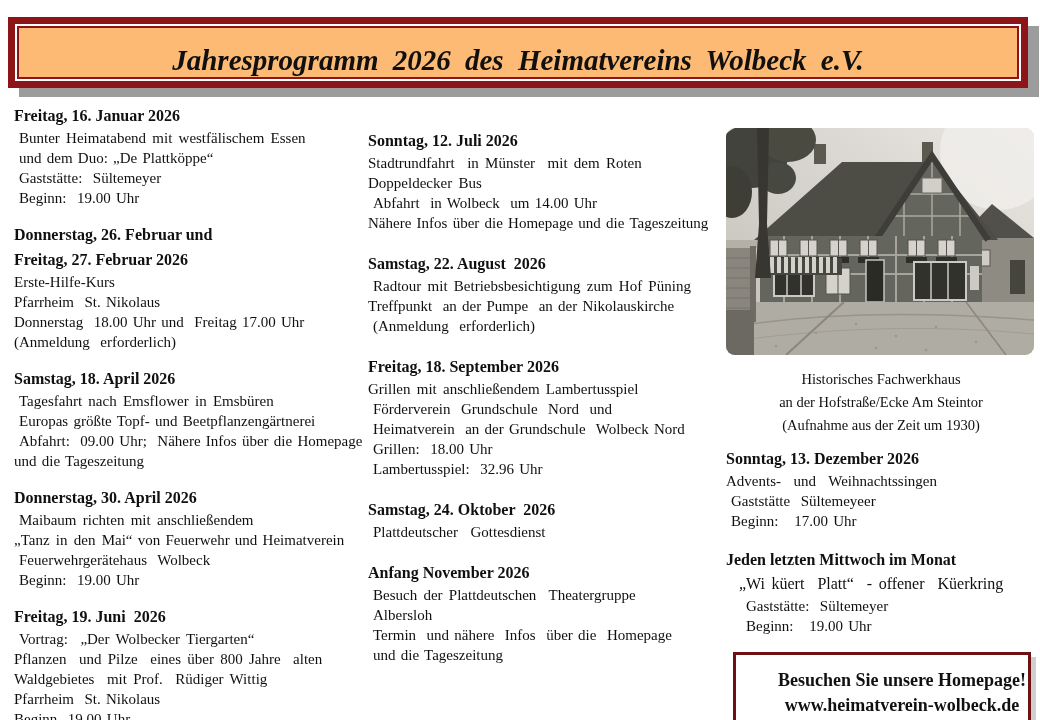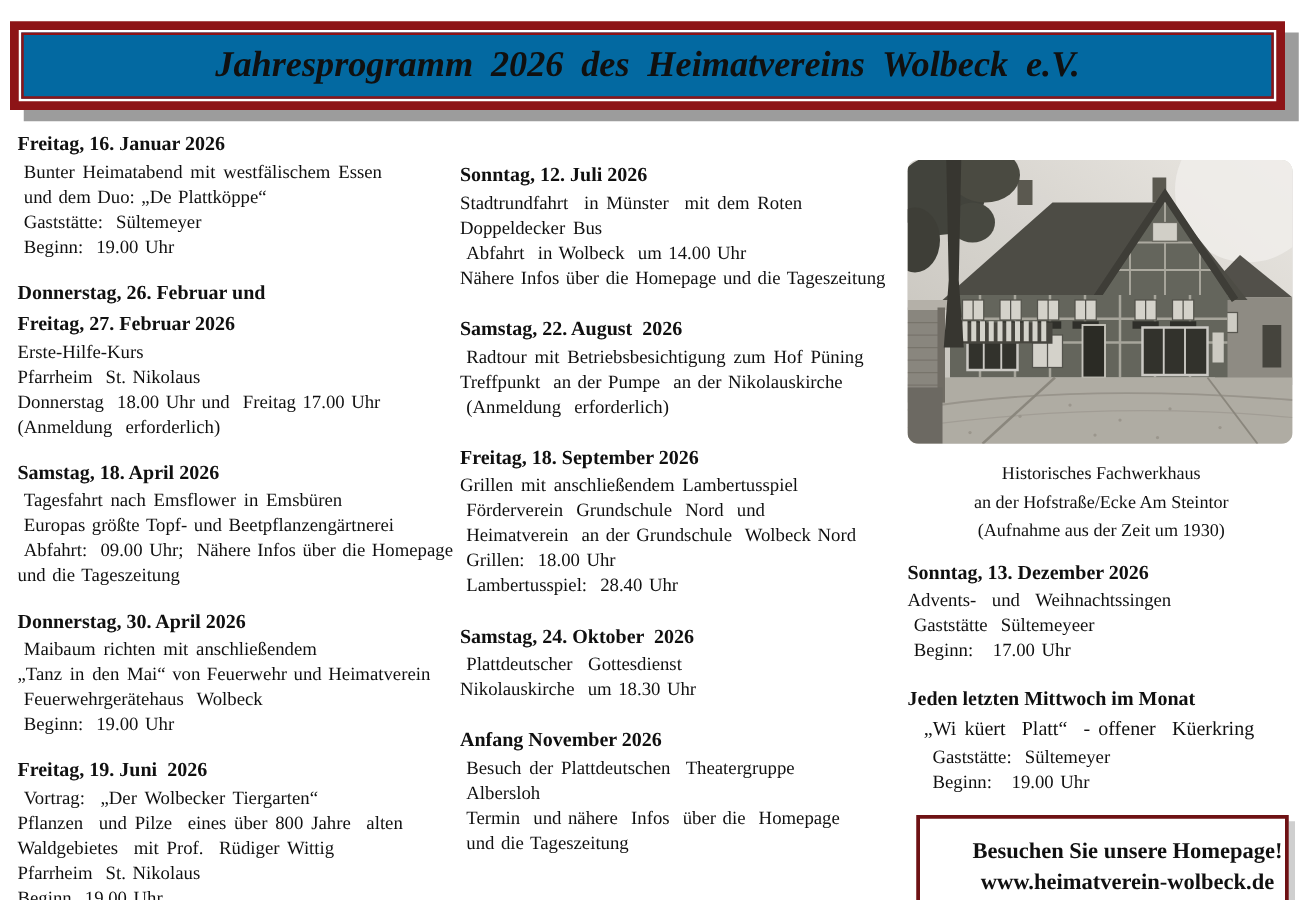--- a/index.html
+++ b/index.html
@@ -9,21 +9,21 @@
     --shadow-light:#cfcfcf;
     --ink:#101010;
   }
   html,body{margin:0;padding:0;background:#ffffff;}
   .page{position:relative;width:1040px;height:720px;background:#ffffff;overflow:hidden;
         font-family:"Liberation Serif","DejaVu Serif",serif;color:var(--ink);}
   
   .banner{position:absolute;left:8px;top:17px;width:1006px;height:57px;background:#ffffff;
           border:7px solid var(--maroon);box-shadow:11px 9px 0 var(--shadow-gray);}
   .banner-inner{position:absolute;inset:2px;border:2px solid var(--maroon);
-          display:flex;align-items:center;justify-content:center;background:#0369a1;}
+          display:flex;align-items:flex-end;justify-content:center;background:#fdba74;}
   .title{font-size:29px;font-weight:bold;font-style:italic;word-spacing:7px;white-space:nowrap;}
   
   .col{position:absolute;}
   .col-left{left:14px;top:103px;width:354px;}
   .col-mid{left:368px;top:128px;width:356px;}
   .col-right{left:726px;top:128px;width:310px;}
   .event{margin-bottom:14px;}
   .col-mid .event{margin-bottom:18px;}
   .col-right .event{margin-bottom:16px;}
   .date{font-size:16px;font-weight:bold;line-height:25px;white-space:pre;}
@@ -107,26 +107,25 @@
       <div class="line"><span class="b">Radtour mit Betriebsbesichtigung zum Hof Püning</span><span></span></div>
       <div class="line pl0"><span class="b"></span><span>Treffpunkt  an der Pumpe  an der Nikolauskirche</span></div>
       <div class="line"><span class="b"></span><span>(Anmeldung  erforderlich)</span></div>
     </div>
     <div class="event">
       <div class="date">Freitag, 18. September 2026</div>
       <div class="line pl0"><span class="b">Grillen mit anschließendem Lambertusspiel</span><span></span></div>
       <div class="line"><span class="b"></span><span>Förderverein  Grundschule  Nord  und</span></div>
       <div class="line"><span class="b"></span><span>Heimatverein  an der Grundschule  Wolbeck Nord</span></div>
       <div class="line"><span class="b"></span><span>Grillen:  18.00 Uhr</span></div>
-      <div class="line"><span class="b"></span><span>Lambertusspiel:  28.40 Uhr</span></div>
+      <div class="line"><span class="b"></span><span>Lambertusspiel:  32.96 Uhr</span></div>
     </div>
     <div class="event">
       <div class="date">Samstag, 24. Oktober  2026</div>
       <div class="line"><span class="b">Plattdeutscher  Gottesdienst</span><span></span></div>
-      <div class="line pl0"><span class="b"></span><span>Nikolauskirche  um 18.30 Uhr</span></div>
     </div>
     <div class="event">
       <div class="date">Anfang November 2026</div>
       <div class="line"><span class="b">Besuch der Plattdeutschen  Theatergruppe</span><span></span></div>
       <div class="line"><span class="b">Albersloh</span><span></span></div>
       <div class="line"><span class="b"></span><span>Termin  und nähere  Infos  über die  Homepage</span></div>
       <div class="line"><span class="b"></span><span>und die Tageszeitung</span></div>
     </div>
   </div>
 

